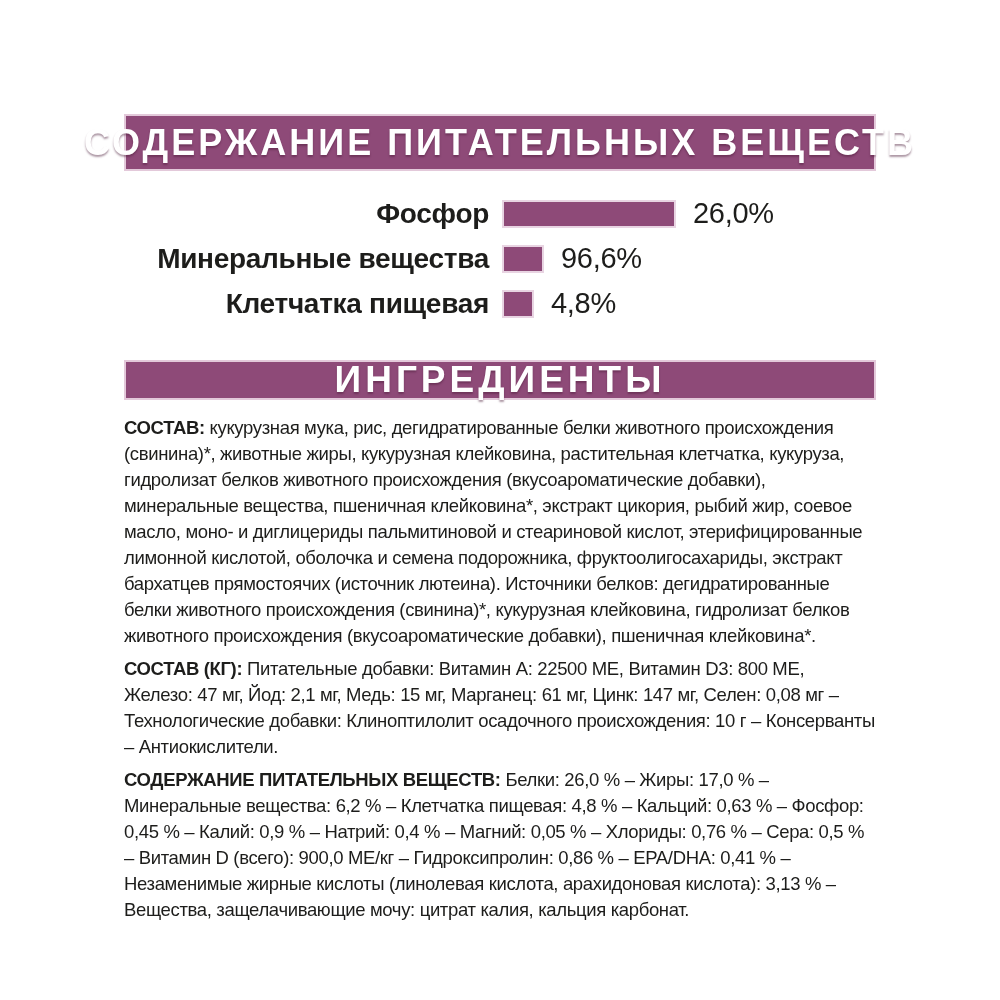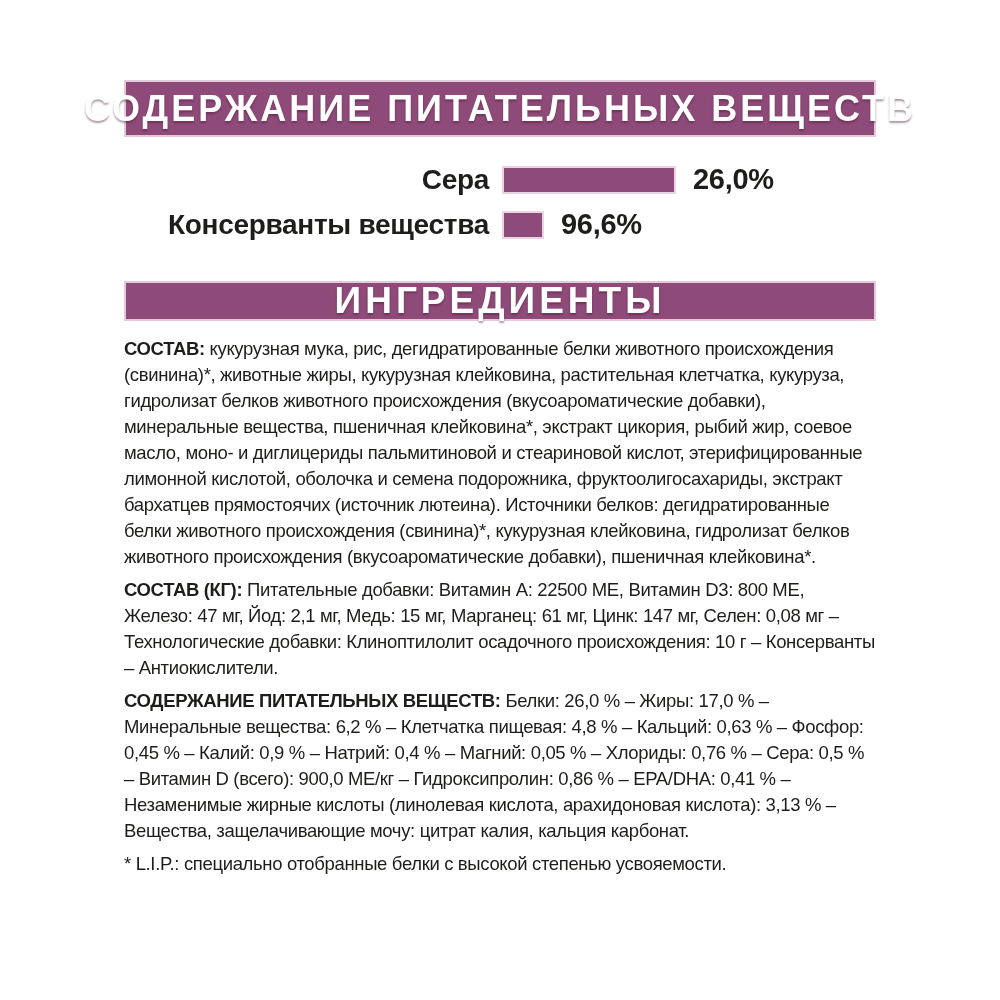--- a/index.html
+++ b/index.html
@@ -10,21 +10,21 @@
     color: #1d1d1b;
   }
   body {
     width: 1000px;
     height: 1000px;
     overflow: hidden;
   }
   .page {
     width: 752px;
     margin-left: 124px;
-    padding-top: 80px;
+    padding-top: 114px;
     box-sizing: border-box;
   }
   
   .banner {
     box-sizing: border-box;
     width: 752px;
     height: 57px;
     background: #8e4a78;
     border: 2px solid #e3c9da;
     display: flex;
@@ -63,21 +63,21 @@
   .chart-bar {
     box-sizing: border-box;
     height: 28px;
     margin-left: 13px;
     background: #8e4a78;
     border: 2px solid #e8d4e2;
   }
   .chart-value {
     margin-left: 17px;
     font-size: 29px;
-    font-weight: bold;
+    font-weight: normal;
     letter-spacing: -0.3px;
     white-space: nowrap;
   }
   
   .text-block {
     margin-top: 15px;
     font-size: 18.5px;
     line-height: 26px;
     letter-spacing: -0.35px;
   }
@@ -95,38 +95,42 @@
 <body>
 
 <div class="page">
 
   <div class="banner">
     <span>СОДЕРЖАНИЕ ПИТАТЕЛЬНЫХ ВЕЩЕСТВ</span>
   </div>
 
   <div class="chart">
     <div class="chart-row">
-      <span class="chart-label">Сера</span>
+      <span class="chart-label">Фосфор</span>
       <span class="chart-bar" style="width: 174px; background: rgb(142, 74, 120);"></span>
       <span class="chart-value">26,0%</span>
     </div>
     <div class="chart-row">
-      <span class="chart-label">Консерванты вещества</span>
+      <span class="chart-label">Минеральные вещества</span>
       <span class="chart-bar" style="width: 42px; background: rgb(142, 74, 120);"></span>
       <span class="chart-value">96,6%</span>
+    </div>
+    <div class="chart-row">
+      <span class="chart-label">Клетчатка пищевая</span>
+      <span class="chart-bar" style="width: 32px; background: rgb(142, 74, 120);"></span>
+      <span class="chart-value">4,8%</span>
     </div>
   </div>
 
   <div class="banner ingredients">
     <span>ИНГРЕДИЕНТЫ</span>
   </div>
 
   <div class="text-block">
     <p><b>СОСТАВ:</b> <span>кукурузная мука, рис, дегидратированные белки животного происхождения (свинина)*, животные жиры, кукурузная клейковина, растительная клетчатка, кукуруза, гидролизат белков животного происхождения (вкусоароматические добавки), минеральные вещества, пшеничная клейковина*, экстракт цикория, рыбий жир, соевое масло, моно- и диглицериды пальмитиновой и стеариновой кислот, этерифицированные лимонной кислотой, оболочка и семена подорожника, фруктоолигосахариды, экстракт бархатцев прямостоячих (источник лютеина). Источники белков: дегидратированные белки животного происхождения (свинина)*, кукурузная клейковина, гидролизат белков животного происхождения (вкусоароматические добавки), пшеничная клейковина*.</span></p>
 
     <p><b>СОСТАВ (КГ):</b> <span>Питательные добавки: Витамин А: 22500 МЕ, Витамин D3: 800 МЕ, Железо: 47 мг, Йод: 2,1 мг, Медь: 15 мг, Марганец: 61 мг, Цинк: 147 мг, Селен: 0,08 мг – Технологические добавки: Клиноптилолит осадочного происхождения: 10 г – Консерванты – Антиокислители.</span></p>
 
     <p><b>СОДЕРЖАНИЕ ПИТАТЕЛЬНЫХ ВЕЩЕСТВ:</b> <span>Белки: 26,0 % – Жиры: 17,0 % – Минеральные вещества: 6,2 % – Клетчатка пищевая: 4,8 % – Кальций: 0,63 % – Фосфор: 0,45 % – Калий: 0,9 % – Натрий: 0,4 % – Магний: 0,05 % – Хлориды: 0,76 % – Сера: 0,5 % – Витамин D (всего): 900,0 МЕ/кг – Гидроксипролин: 0,86 % – EPA/DHA: 0,41 % – Незаменимые жирные кислоты (линолевая кислота, арахидоновая кислота): 3,13 % – Вещества, защелачивающие мочу: цитрат калия, кальция карбонат.</span></p>
 
-    <p class="footnote">* L.I.P.: специально отобранные белки с высокой степенью усвояемости.</p>
   </div>
 
 </div>
 
 </body></html>

